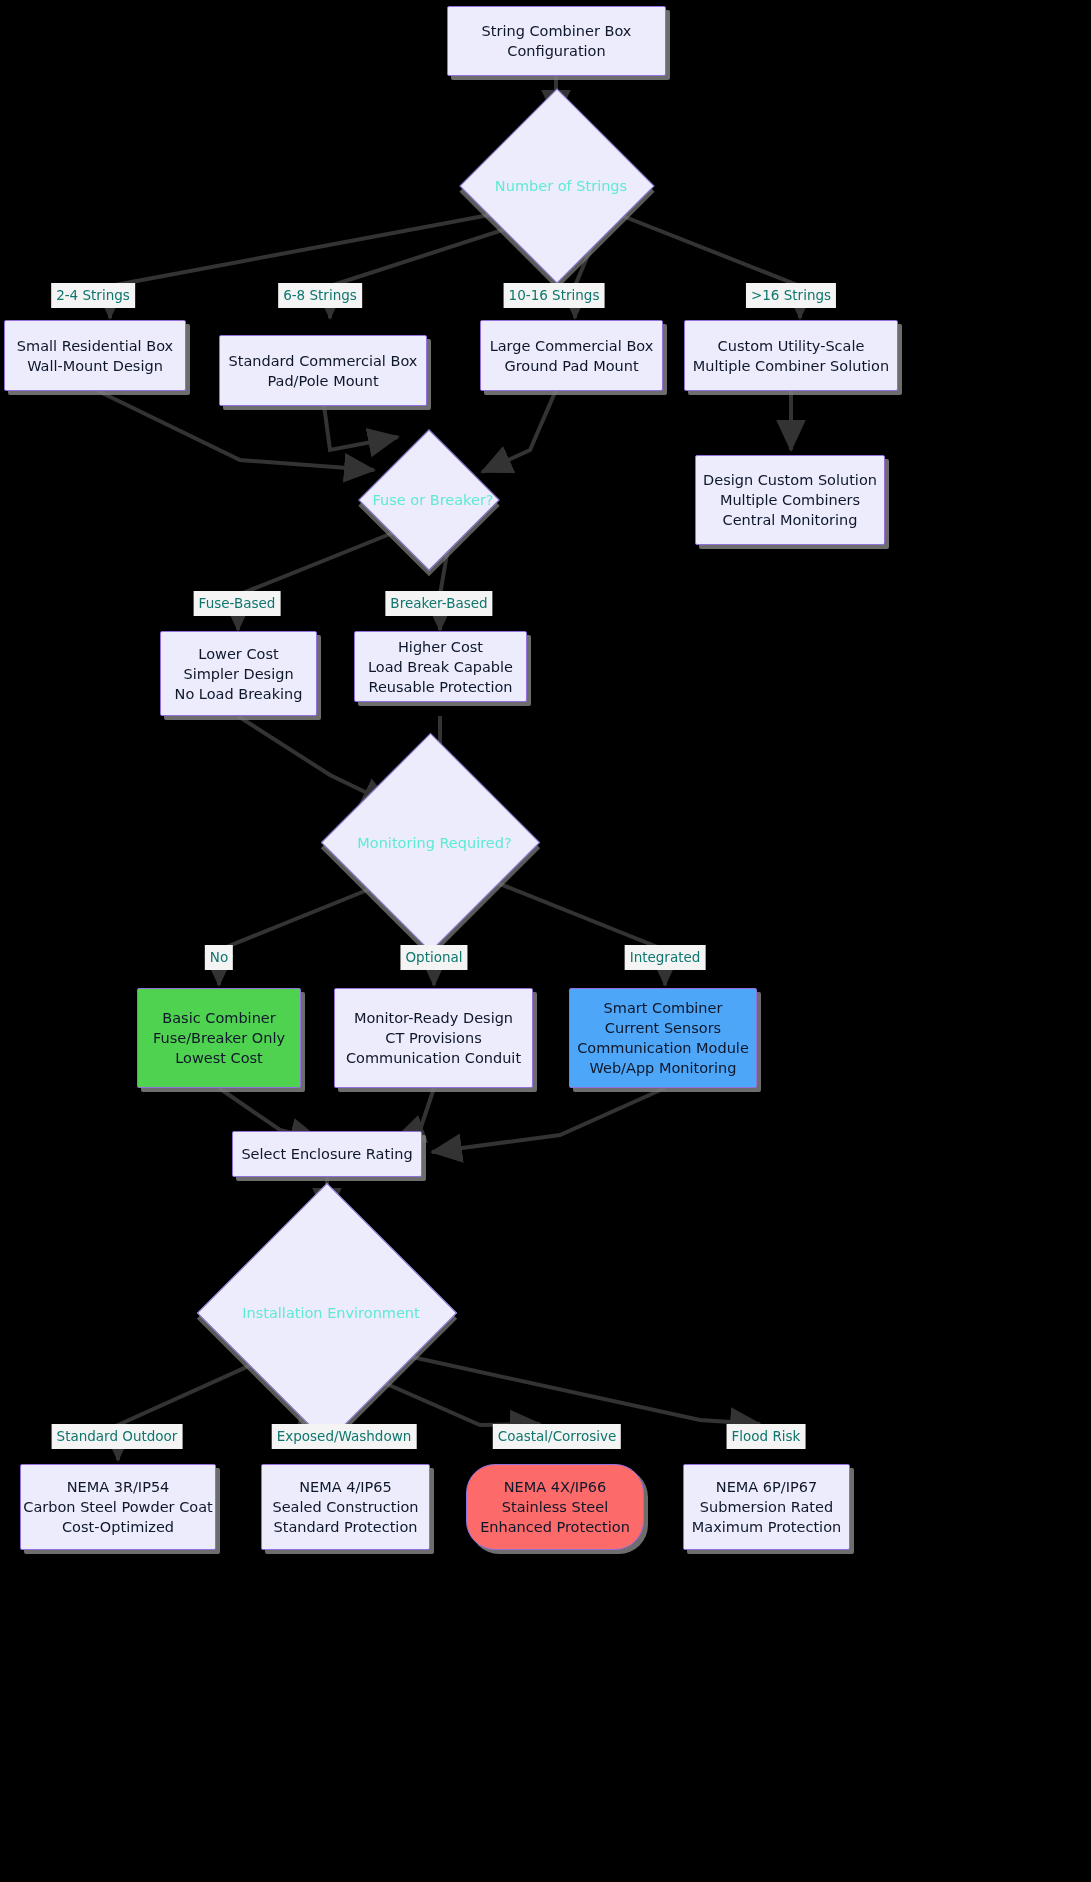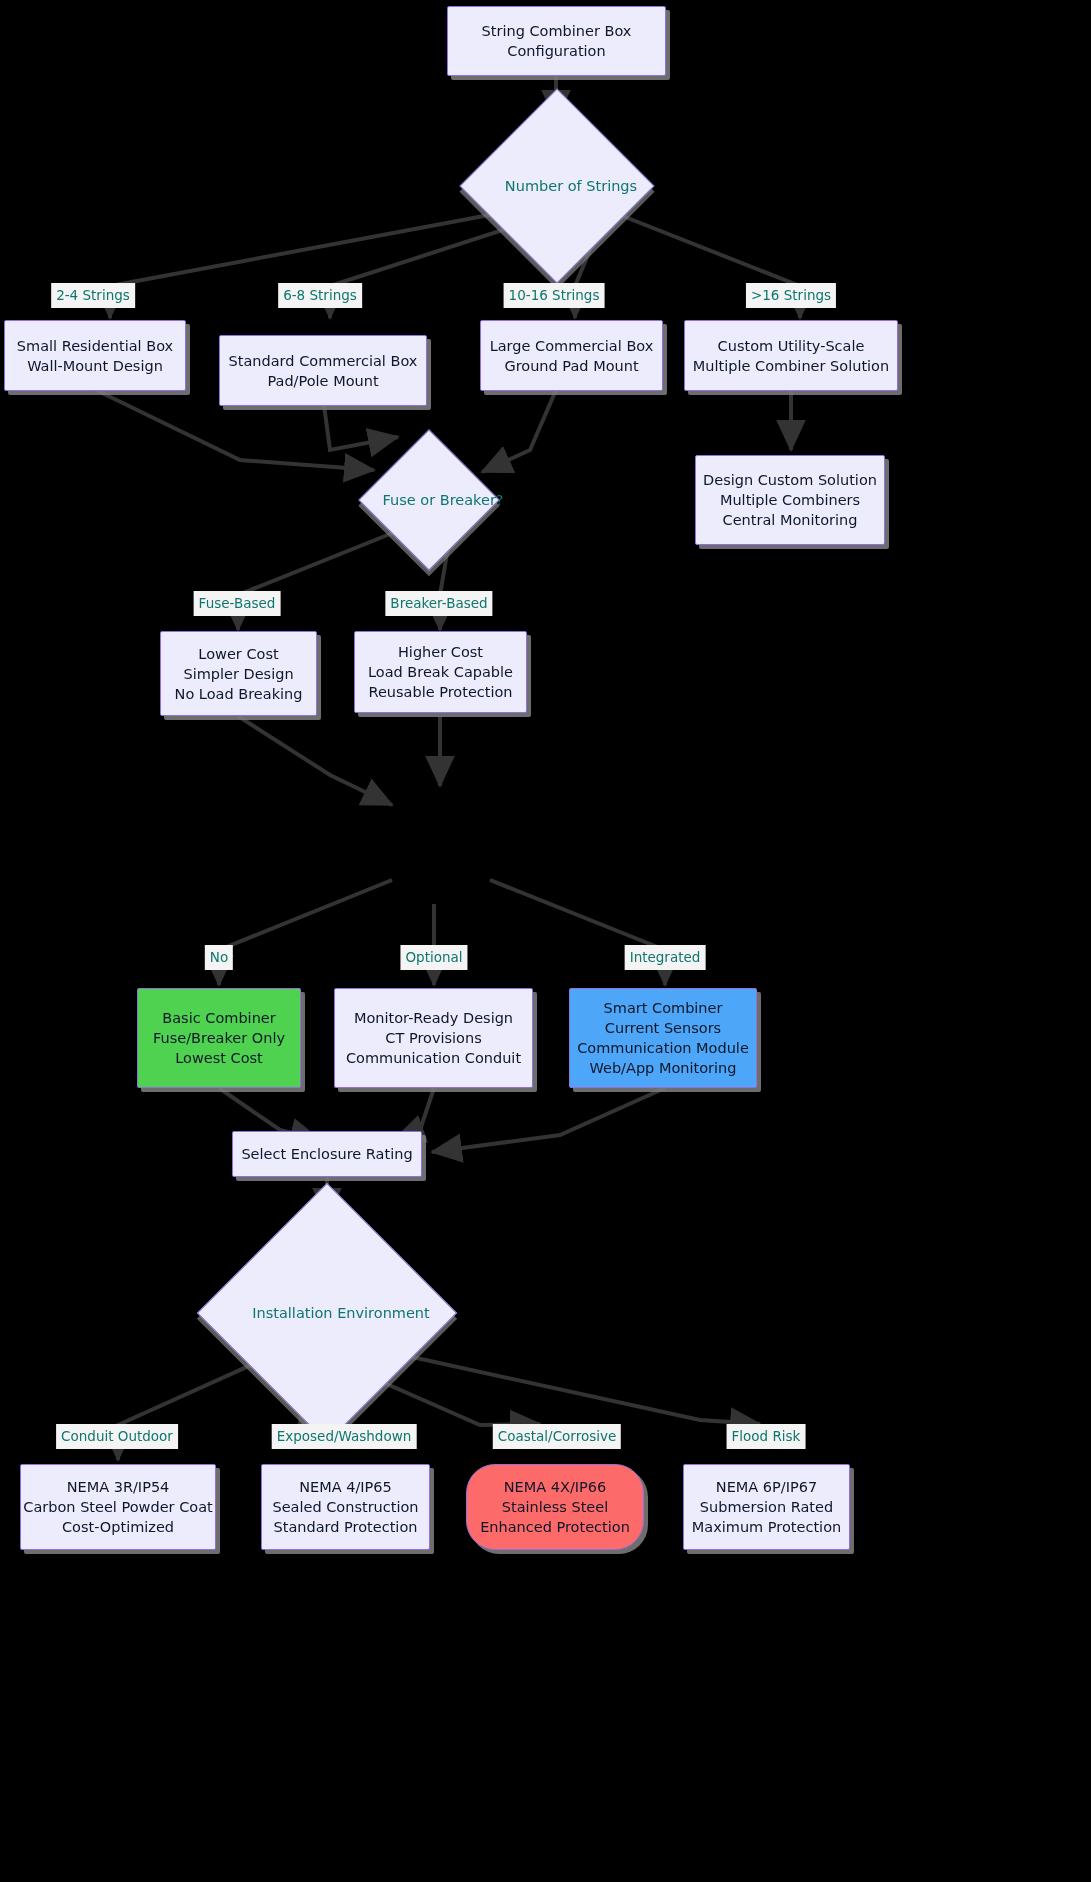--- a/index.html
+++ b/index.html
@@ -53,28 +53,28 @@
     left: 0; top: 0;
     width: 100%;
     height: 100%;
     background: #ececfd;
     border: 1.4px solid #7b68c8;
     transform: rotate(45deg);
     box-shadow: 4px 4px 0 0 rgba(128,128,128,0.7);
   }
   .diamond .dtext {
     position: absolute;
-    left: 14px; top: 0;
+    left: 4px; top: 0;
     width: 100%;
     height: 100%;
     display: flex;
     align-items: center;
     justify-content: center;
     font-size: 14.5px;
-    color: #0f766e;
+    color: #5eead4;
     white-space: nowrap;
     z-index: 2;
   }
   .elabel {
     position: absolute;
     background: #f4f4f4;
     color: #0f766e;
     font-size: 13.5px;
     line-height: 18px;
     padding: 3px 5px 4px 5px;
@@ -172,26 +172,30 @@
     <div class="dshape"></div>
     <div class="dtext">Fuse or Breaker?</div>
   </div>
 
   <div class="node" style="left:160px; top:631px; width:157px; height:85px;">
     <span class="ln">Lower Cost</span>
     <span class="ln">Simpler Design</span>
     <span class="ln">No Load Breaking</span>
   </div>
 
-  <div class="node" style="left:354px; top:631px; width:173px; height:82px;">
+  <div class="node" style="left:354px; top:631px; width:173px; height:71px;">
     <span class="ln">Higher Cost</span>
     <span class="ln">Load Break Capable</span>
     <span class="ln">Reusable Protection</span>
   </div>
 
+  <div class="diamond" style="left:353px; top:765px; width:155px; height:155px;">
+    <div class="dshape"></div>
+    <div class="dtext">Monitoring Required?</div>
+  </div>
 
   <div class="node green" style="left:137px; top:988px; width:164px; height:100px;">
     <span class="ln">Basic Combiner</span>
     <span class="ln">Fuse/Breaker Only</span>
     <span class="ln">Lowest Cost</span>
   </div>
 
   <div class="node" style="left:334px; top:988px; width:199px; height:100px;">
     <span class="ln">Monitor-Ready Design</span>
     <span class="ln">CT Provisions</span>
@@ -243,18 +247,18 @@
   <div class="elabel" style="left:554px; top:283px;">10-16 Strings</div>
   <div class="elabel" style="left:791px; top:283px;">&gt;16 Strings</div>
 
   <div class="elabel" style="left:237px; top:591px;">Fuse-Based</div>
   <div class="elabel" style="left:439px; top:591px;">Breaker-Based</div>
 
   <div class="elabel" style="left:219px; top:945px;">No</div>
   <div class="elabel" style="left:434px; top:945px;">Optional</div>
   <div class="elabel" style="left:665px; top:945px;">Integrated</div>
 
-  <div class="elabel" style="left:117px; top:1424px;">Conduit Outdoor</div>
+  <div class="elabel" style="left:117px; top:1424px;">Standard Outdoor</div>
   <div class="elabel" style="left:344px; top:1424px;">Exposed/Washdown</div>
   <div class="elabel" style="left:557px; top:1424px;">Coastal/Corrosive</div>
   <div class="elabel" style="left:766px; top:1424px;">Flood Risk</div>
 
 </div>
 
 </body></html>

